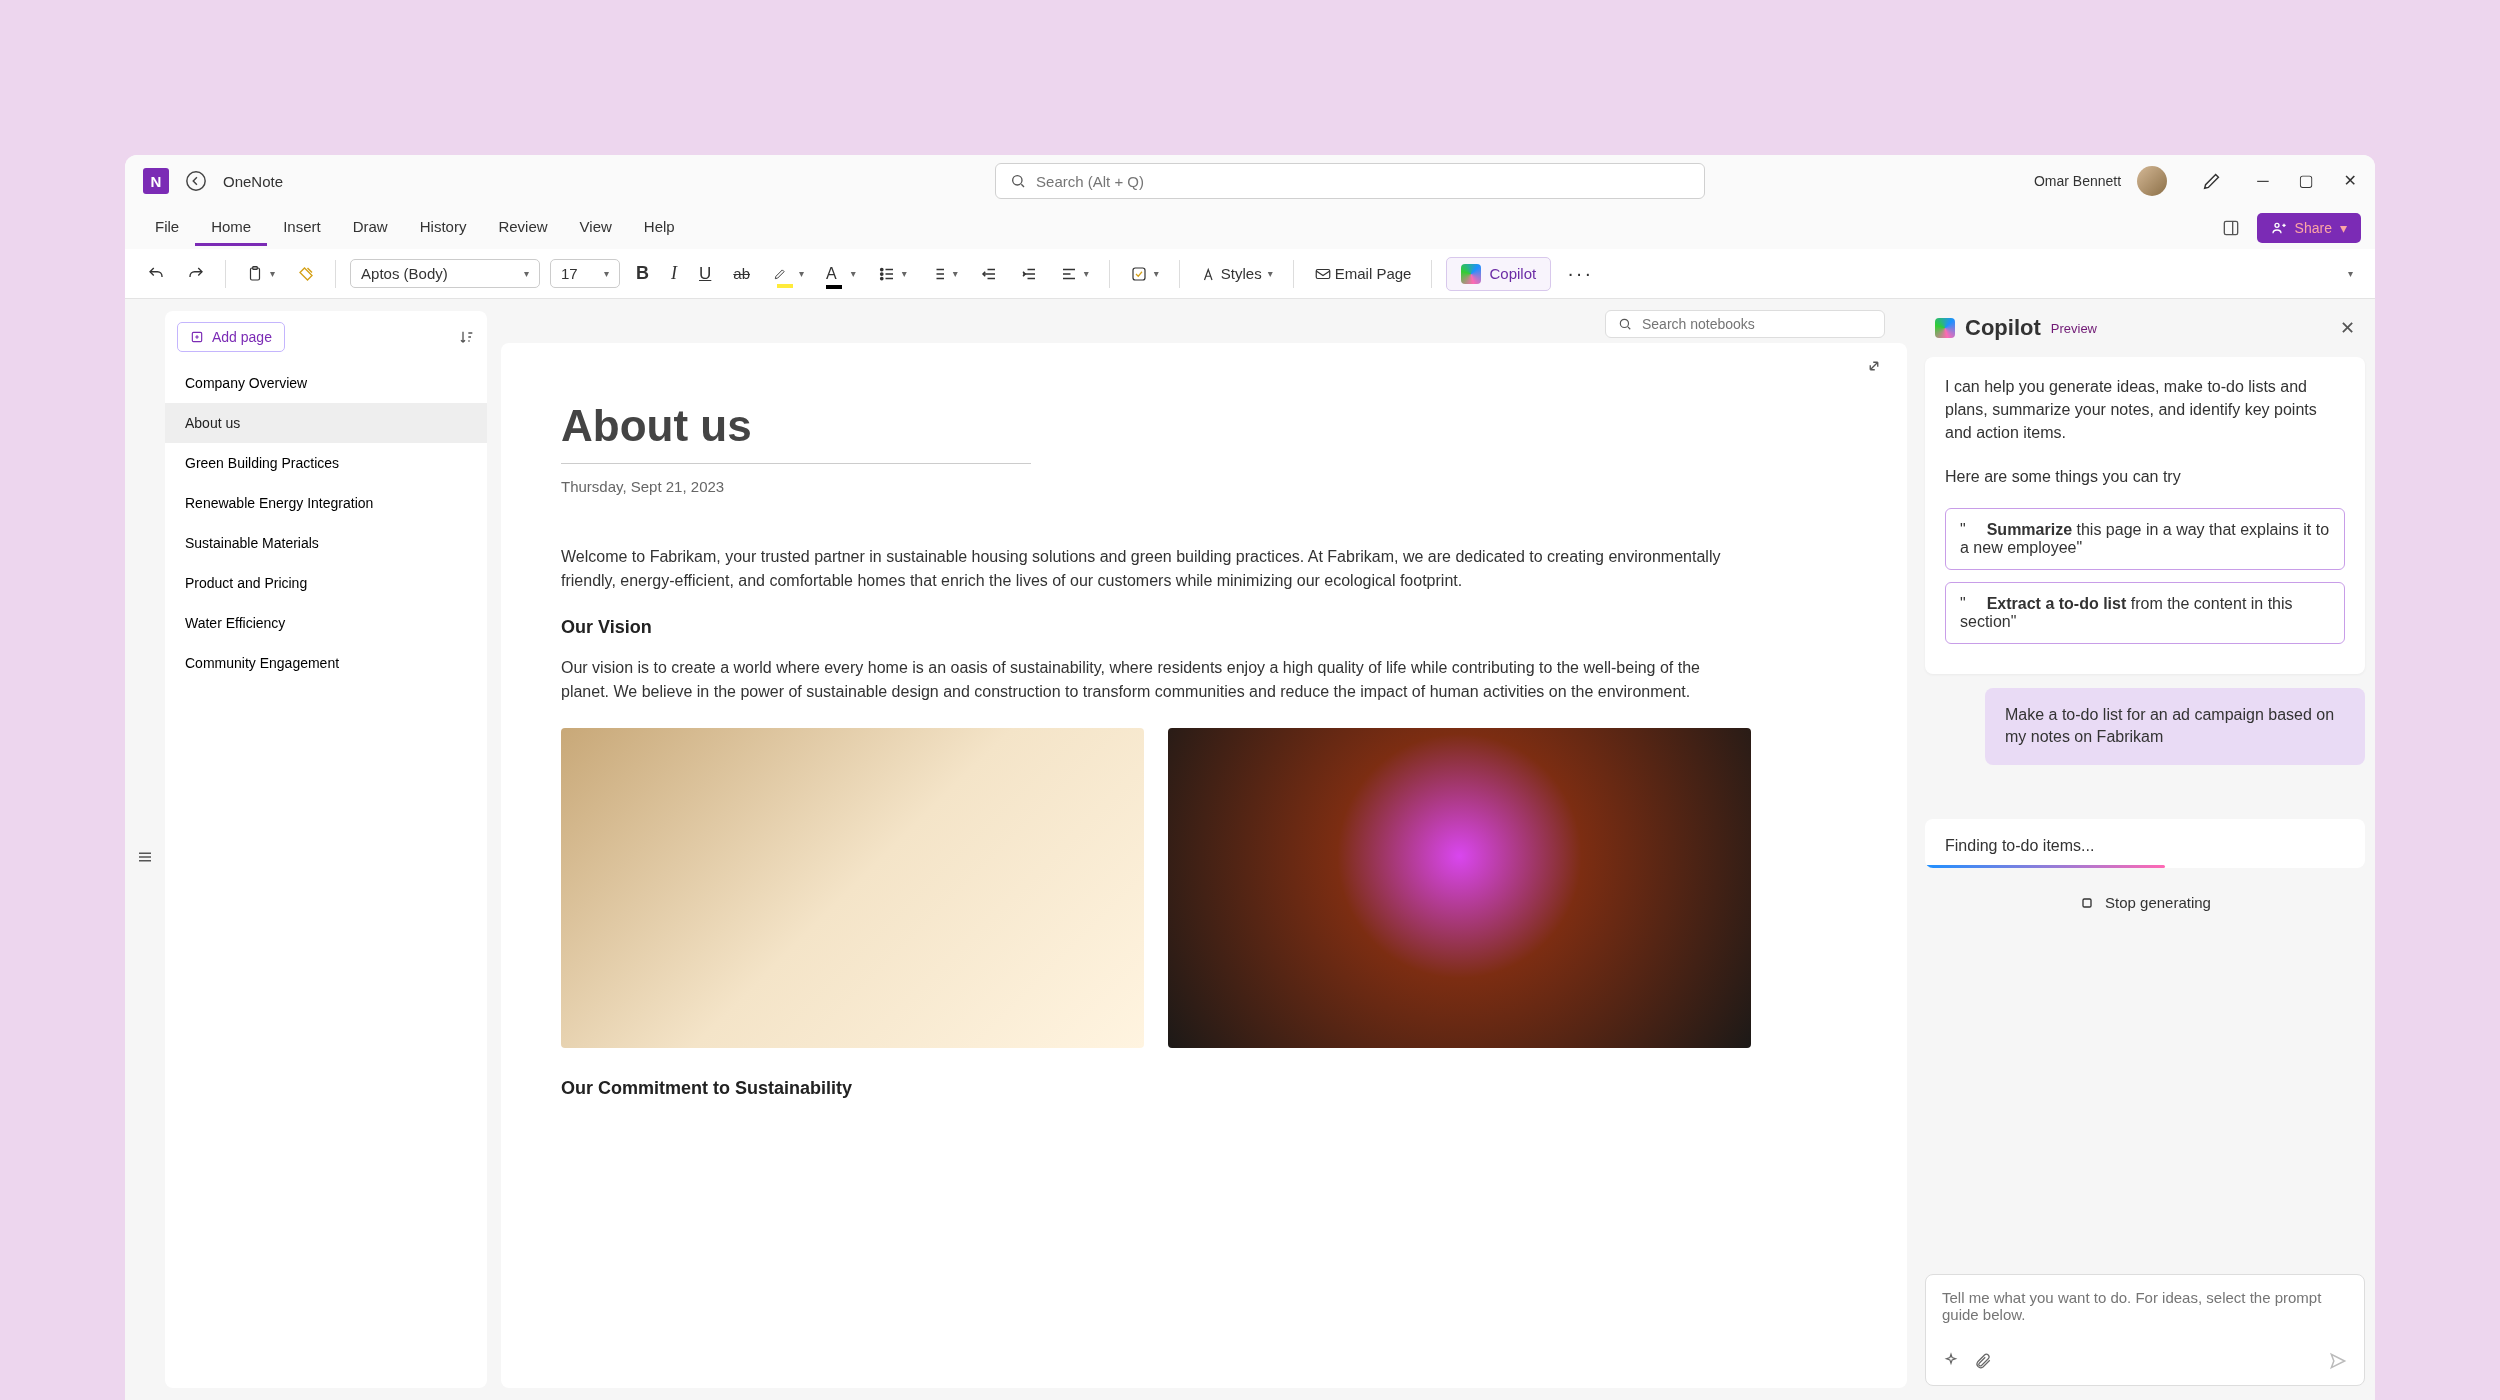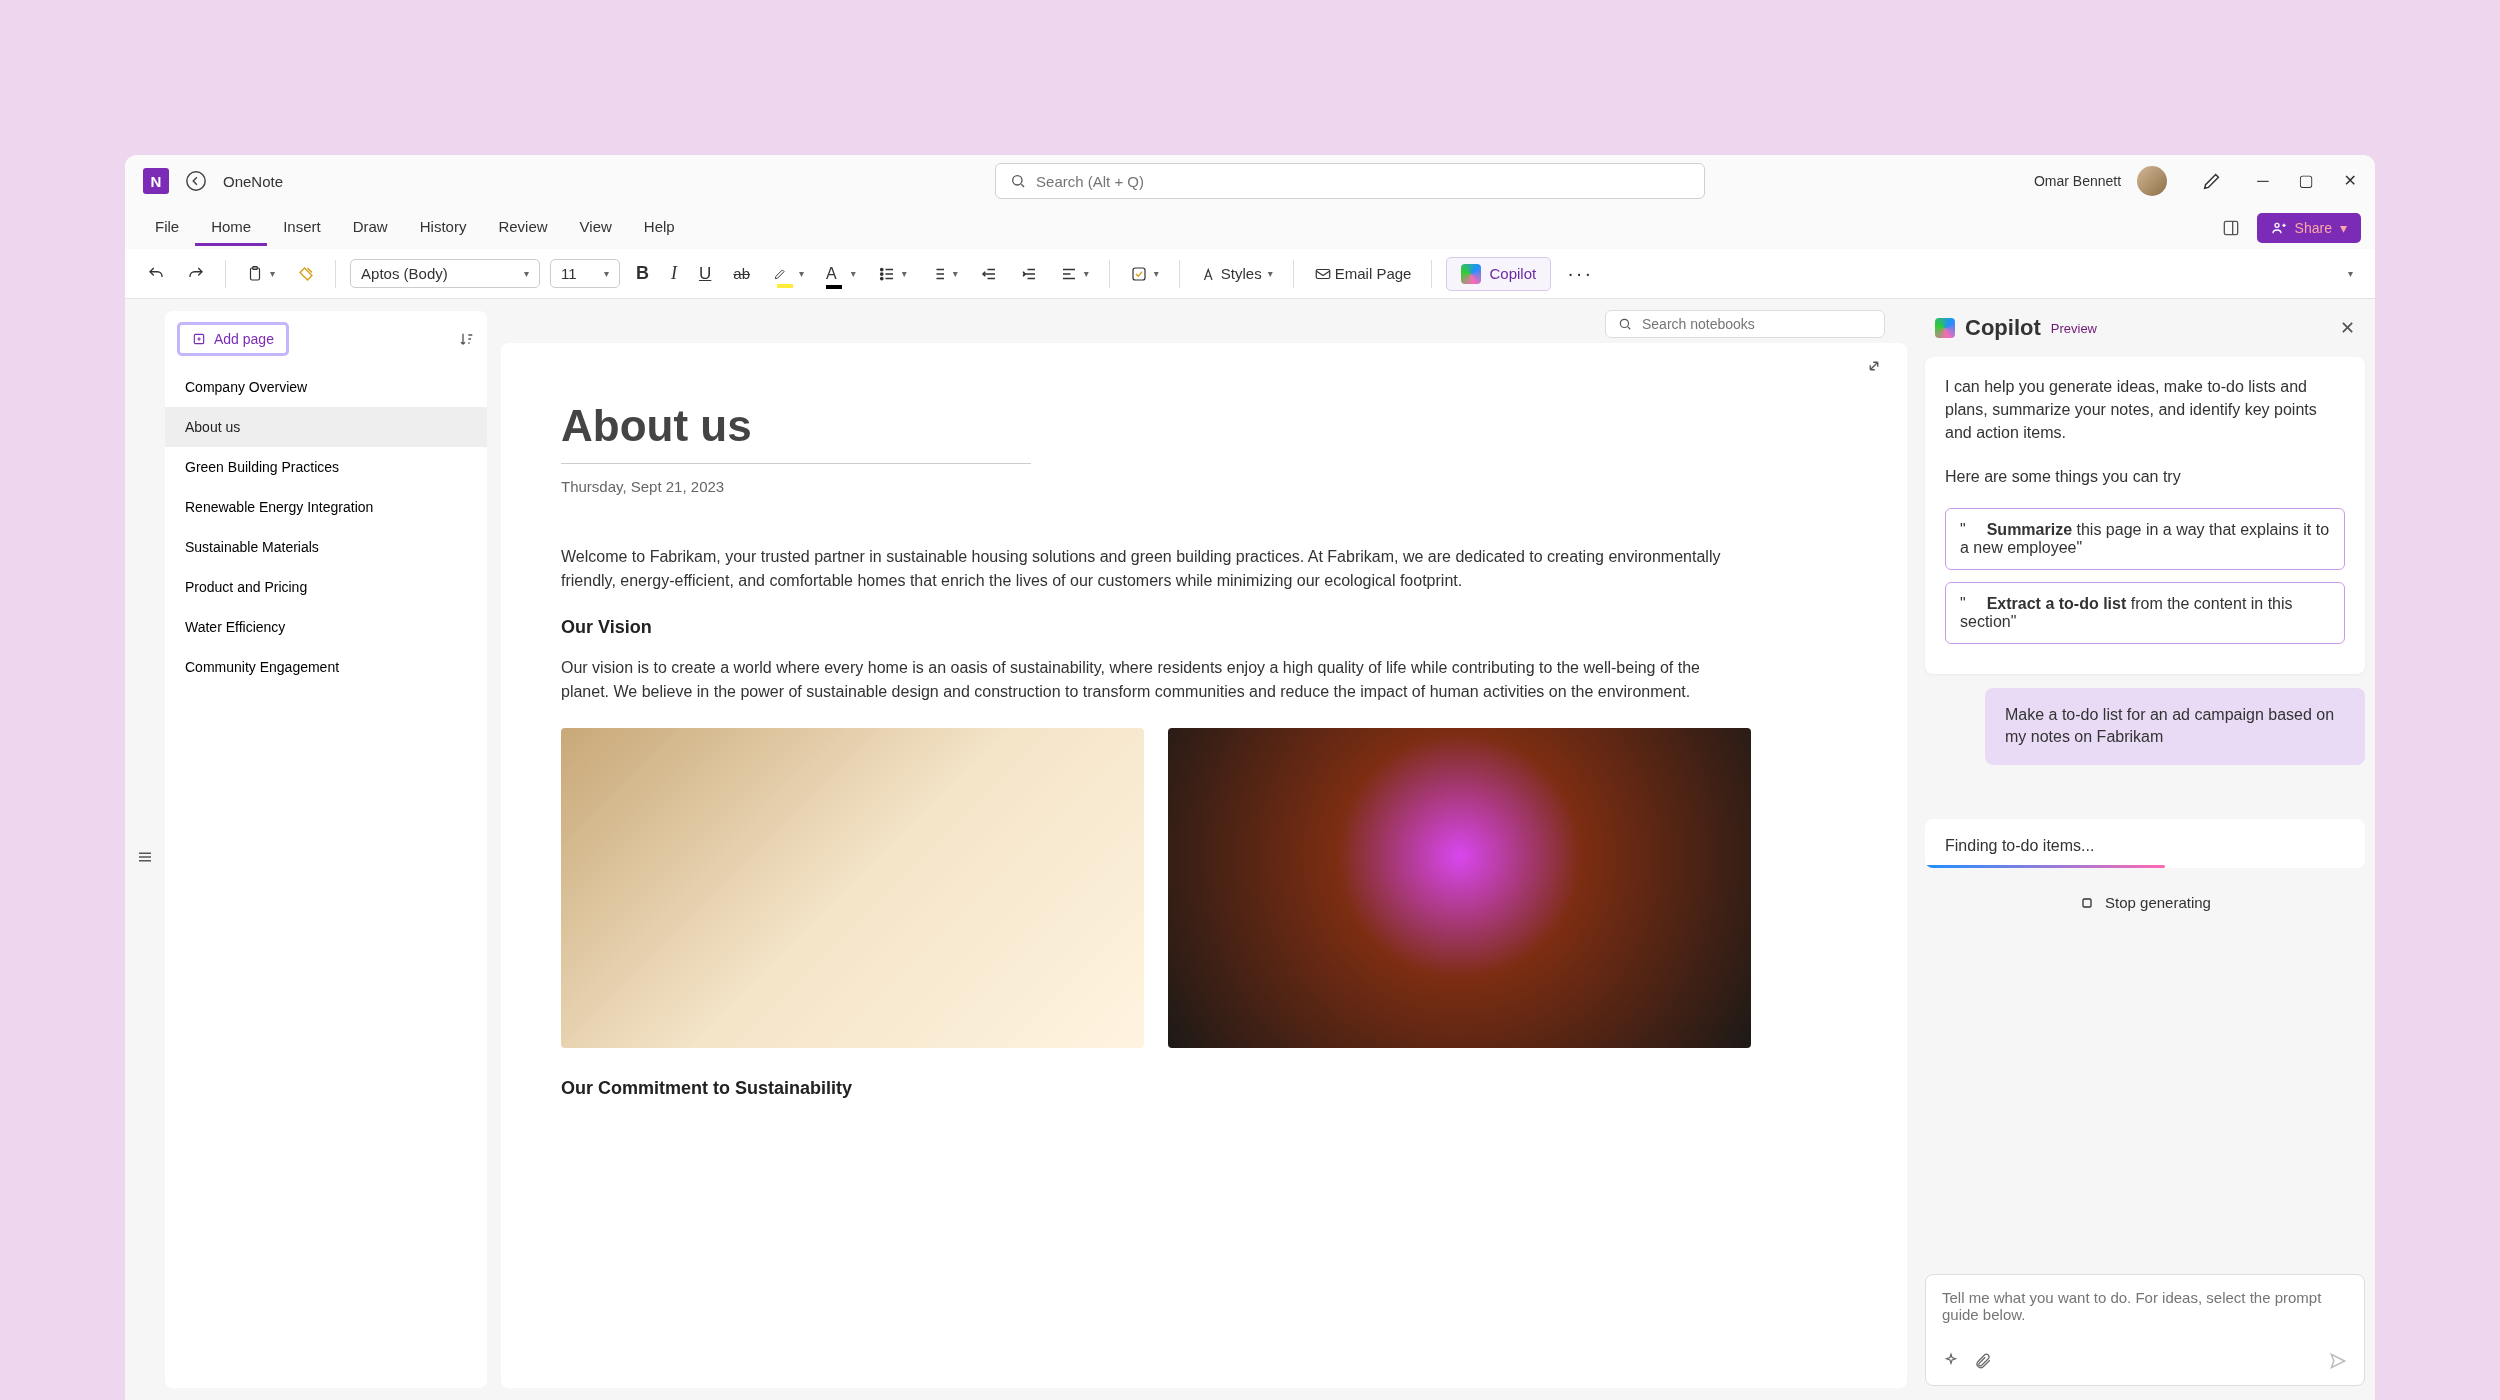--- a/index.html
+++ b/index.html
@@ -171,21 +171,21 @@
   display: flex;
   flex-direction: column;
 }
 .pagelist-header {
   display: flex;
   align-items: center;
   justify-content: space-between;
   padding: 11px 12px;
 }
 .add-page {
-  border: 3px solid #c4b5fd;
+  border: 1px solid #c4b5fd;
   color: #7b2bb5;
   background: #fff;
   border-radius: 5px;
   padding: 6px 12px;
   font-size: 14px;
   display: flex;
   align-items: center;
   gap: 8px;
   cursor: pointer;
 }
@@ -422,21 +422,21 @@
           <path d="M4 10l6-6 10 10-6 6z"></path>
           <path d="M14 4l6 6"></path>
         </svg>
       </div>
     <div class="sep"></div>
     <div class="tool boxed" style="width:190px;justify-content:space-between">
         <span>Aptos (Body)</span>
         <span class="chev">▾</span>
       </div>
     <div class="tool boxed" style="width:70px;justify-content:space-between">
-        <span>11</span>
+        <span>17</span>
         <span class="chev">▾</span>
       </div>
     <div class="tool">
         <b style="font-size:18px">B</b>
       </div>
     <div class="tool">
         <i style="font-size:18px;font-family:serif">I</i>
       </div>
     <div class="tool">
         <span style="text-decoration:underline;font-size:17px">U</span>

